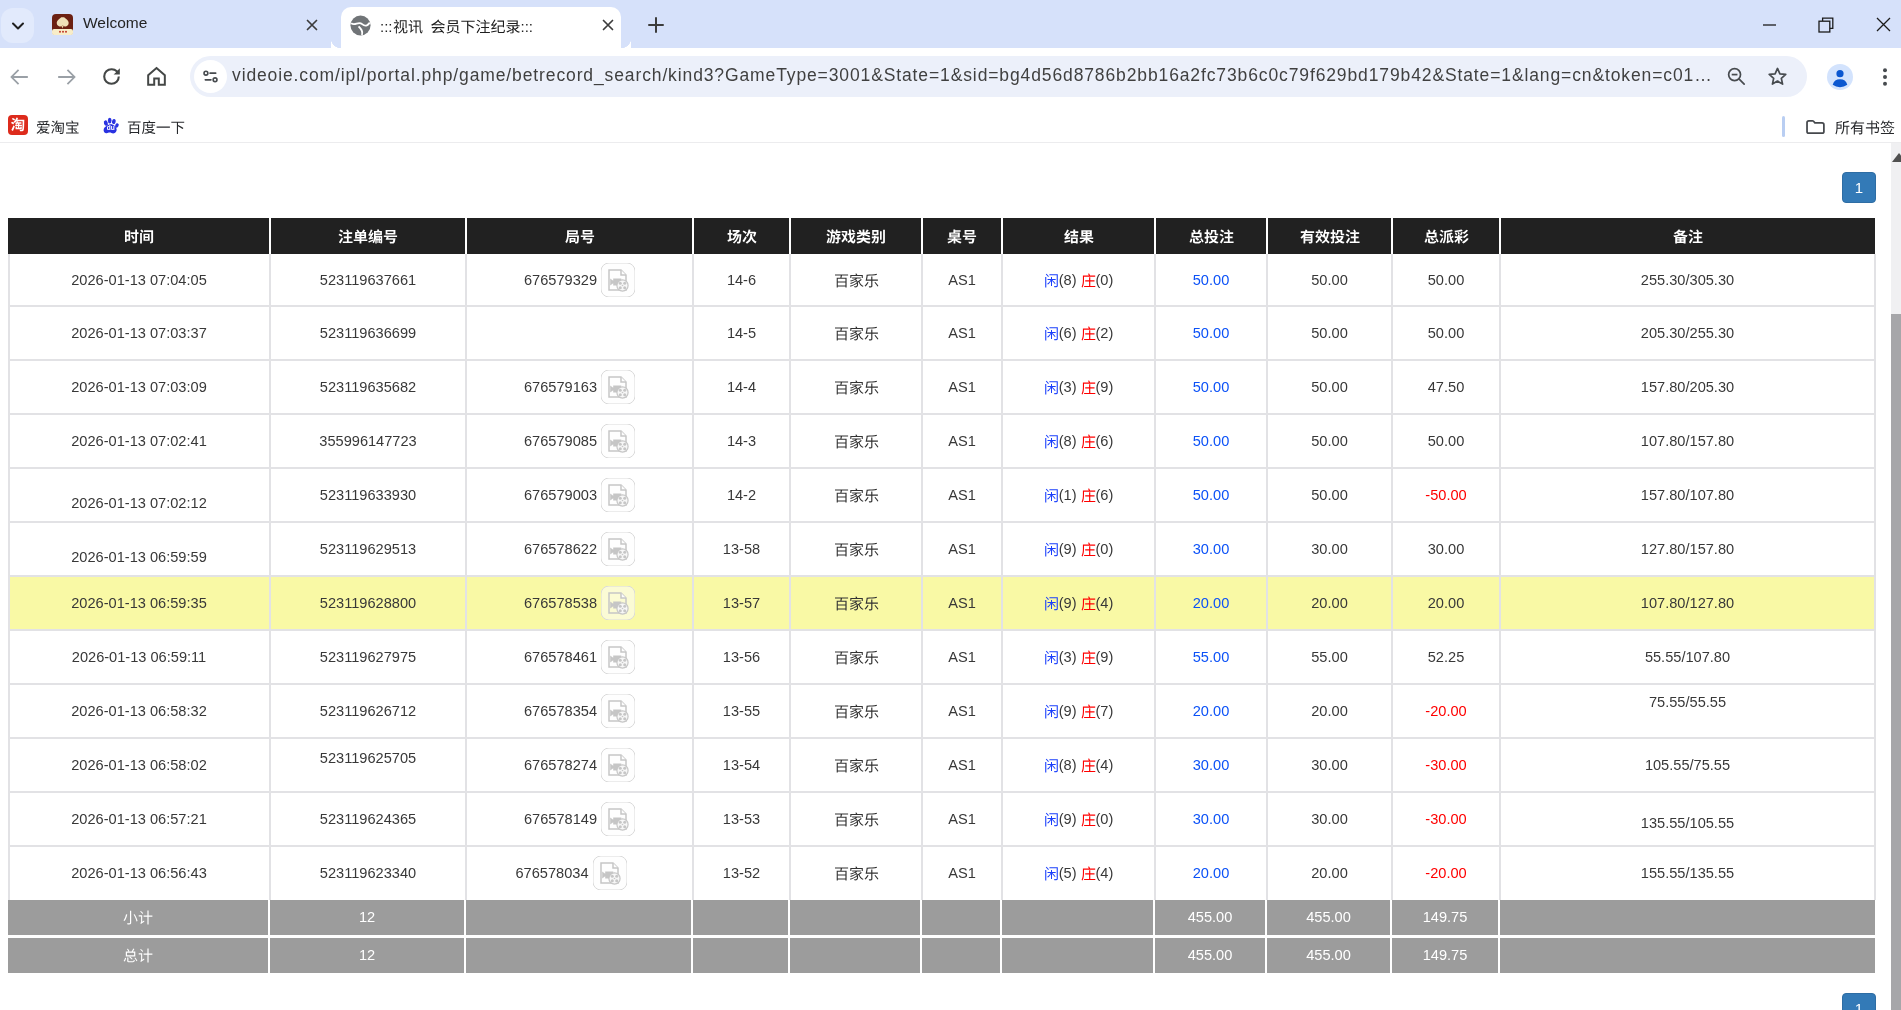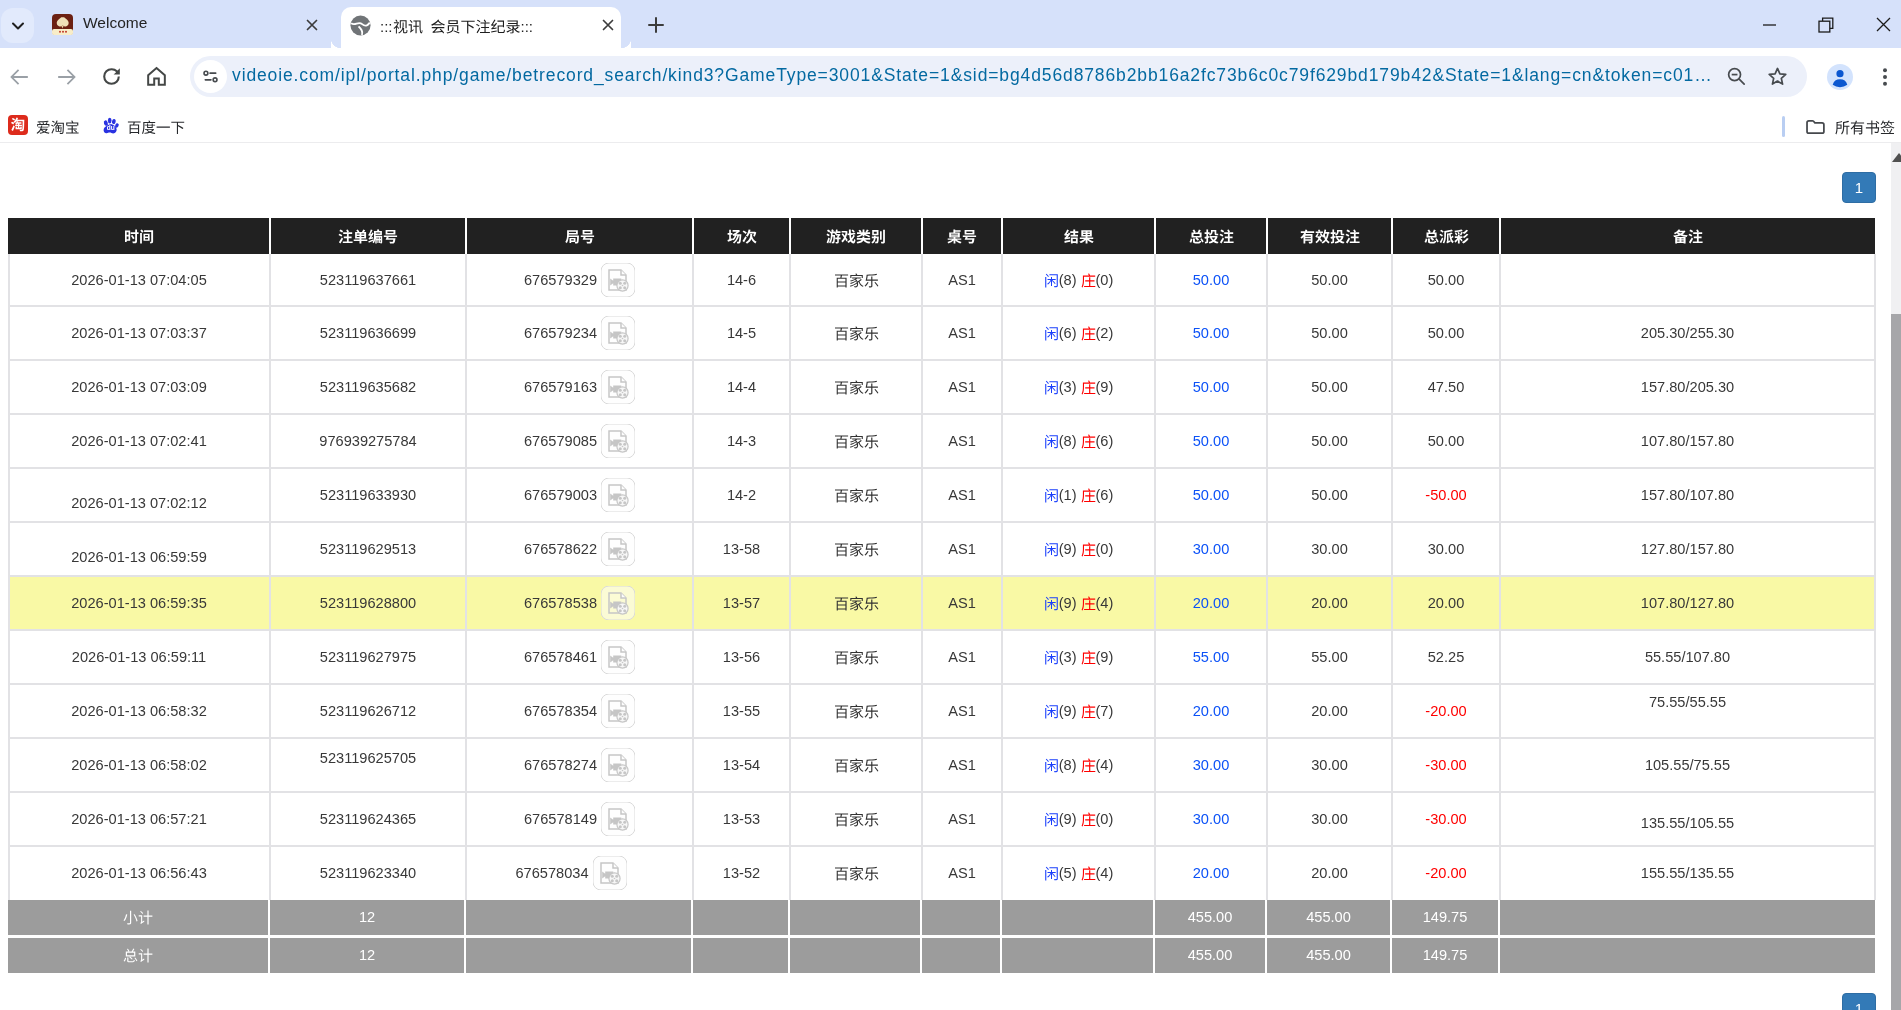--- a/index.html
+++ b/index.html
@@ -20,21 +20,21 @@
 .x2{position:absolute;left:260px;top:11px}
 .plus{position:absolute;left:647px;top:16px}
 .wmin{position:absolute;left:1763px;top:18px}
 .wmax{position:absolute;left:1818px;top:17px}
 .wclose{position:absolute;left:1876px;top:17px}
 .toolbar{position:absolute;left:0;top:48px;width:1901px;height:57px;background:#fff}
 .navic{position:absolute;top:16px}
 .back{left:7px}.fwd{left:54px}.rel{left:99px}.home{left:144px}
 .pill{position:absolute;left:190px;top:8px;width:1617px;height:41px;border-radius:20.5px;background:#ecf0fa}
 .siteinfo{position:absolute;left:4px;top:4px;width:33px;height:33px;border-radius:50%;background:#fff;display:flex;align-items:center;justify-content:center}
-.url{position:absolute;left:42px;top:9px;font-size:17.5px;color:#0369a1;letter-spacing:.88px;white-space:nowrap}
+.url{position:absolute;left:42px;top:9px;font-size:17.5px;color:#404040;letter-spacing:.88px;white-space:nowrap}
 .zoomic{position:absolute;left:1535px;top:9px}
 .staric{position:absolute;left:1576px;top:9px}
 .avatar{position:absolute;left:1827px;top:15.5px}
 .menu3{position:absolute;left:1875px;top:18.5px}
 .bookbar{position:absolute;left:0;top:105px;width:1901px;height:38px;background:#fff;border-bottom:1px solid #ececee}
 .taoic{position:absolute;left:8px;top:10px}
 .pawic{position:absolute;left:100px;top:9.5px}
 .bmt{position:absolute;top:12.5px}
 .bsep{position:absolute;left:1782px;top:11px;width:2.5px;height:21px;background:#b9cef2;border-radius:2px}
 .folderic{position:absolute;left:1804px;top:11px}
@@ -332,30 +332,23 @@
           <span>(8)</span>
           <span style="width:4px"></span>
           <svg width="15.0" height="15" viewBox="0 0 15.0 15" style="vertical-align:middle">
             <use href="#g-zhuang"></use>
           </svg>
           <span>(0)</span>
         </div>
 <div class="c blue" style="left:1147px;width:112px;top:0.0px;height:52.4px">50.00</div>
 <div class="c " style="left:1259px;width:125px;top:0.0px;height:52.4px">50.00</div>
 <div class="c " style="left:1384px;width:108px;top:0.0px;height:52.4px">50.00</div>
+<div class="c " style="left:1492px;width:375px;top:0.0px;height:52.4px">255.30/305.30</div>
 <div class="c " style="left:0px;width:262px;top:52.4px;height:54.0px">2026-01-13 07:03:37</div>
 <div class="c " style="left:262px;width:196px;top:52.4px;height:54.0px">523119636699</div>
-<div class="c " style="left:458px;width:227px;top:52.4px;height:54.0px">
-          <span>676579234</span>
-          <span class="vico">
-            <svg width="34" height="34" viewBox="0 0 34 34" style="vertical-align:middle">
-              <use href="#g-vicon"></use>
-            </svg>
-          </span>
-        </div>
 <div class="c " style="left:685px;width:97px;top:52.4px;height:54.0px">14-5</div>
 <div class="c " style="left:782px;width:132px;top:52.4px;height:54.0px">
           <svg width="45.0" height="15" viewBox="0 0 45.0 15" style="vertical-align:middle">
             <use href="#g-bjl"></use>
           </svg>
         </div>
 <div class="c " style="left:914px;width:80px;top:52.4px;height:54.0px">AS1</div>
 <div class="c " style="left:994px;width:153px;top:52.4px;height:54.0px">
           <svg width="15.0" height="15" viewBox="0 0 15.0 15" style="vertical-align:middle">
             <use href="#g-xian"></use>
@@ -397,21 +390,21 @@
           <svg width="15.0" height="15" viewBox="0 0 15.0 15" style="vertical-align:middle">
             <use href="#g-zhuang"></use>
           </svg>
           <span>(9)</span>
         </div>
 <div class="c blue" style="left:1147px;width:112px;top:106.4px;height:54.0px">50.00</div>
 <div class="c " style="left:1259px;width:125px;top:106.4px;height:54.0px">50.00</div>
 <div class="c " style="left:1384px;width:108px;top:106.4px;height:54.0px">47.50</div>
 <div class="c " style="left:1492px;width:375px;top:106.4px;height:54.0px">157.80/205.30</div>
 <div class="c " style="left:0px;width:262px;top:160.3px;height:54.0px">2026-01-13 07:02:41</div>
-<div class="c " style="left:262px;width:196px;top:160.3px;height:54.0px">976939275784</div>
+<div class="c " style="left:262px;width:196px;top:160.3px;height:54.0px">355996147723</div>
 <div class="c " style="left:458px;width:227px;top:160.3px;height:54.0px">
           <span>676579085</span>
           <span class="vico">
             <svg width="34" height="34" viewBox="0 0 34 34" style="vertical-align:middle">
               <use href="#g-vicon"></use>
             </svg>
           </span>
         </div>
 <div class="c " style="left:685px;width:97px;top:160.3px;height:54.0px">14-3</div>
 <div class="c " style="left:782px;width:132px;top:160.3px;height:54.0px">

